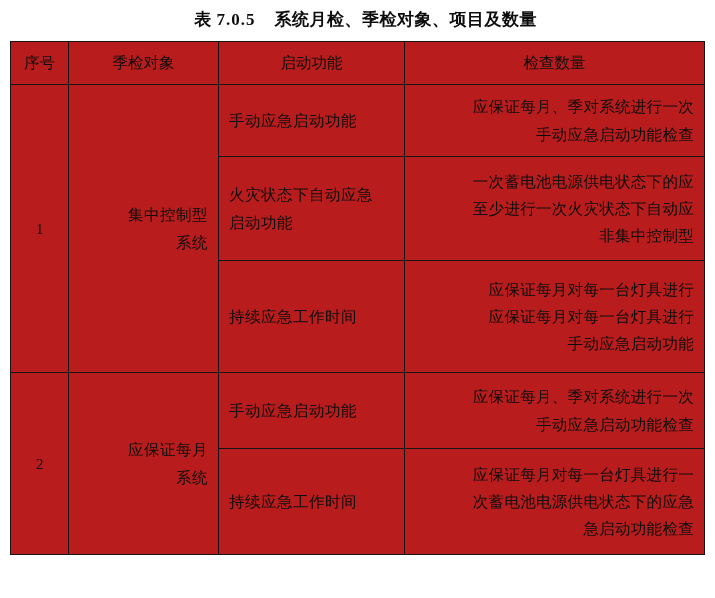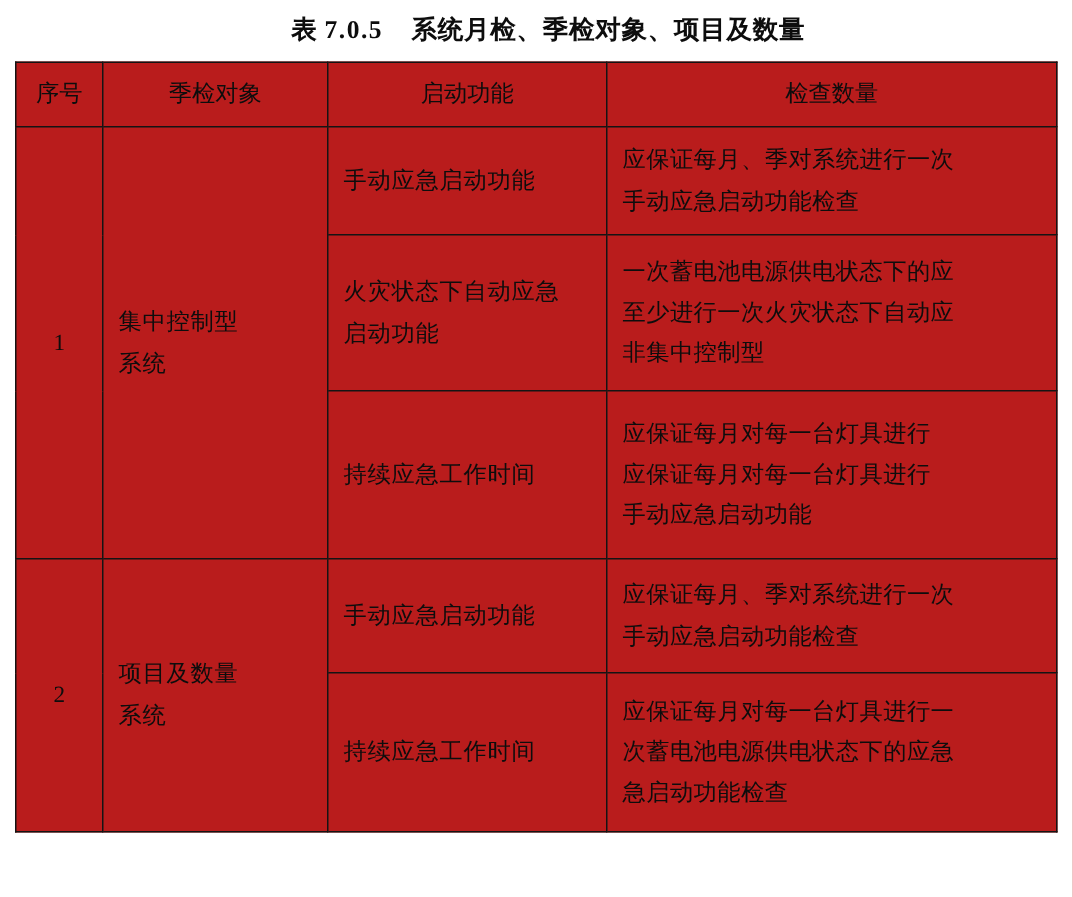--- a/index.html
+++ b/index.html
@@ -61,29 +61,29 @@
   .col-obj { width: 150px; }
   .col-item { width: 186px; }
   .col-qty { width: 300px; }
 
   td.c-no {
     text-align: center;
     font-size: 15.5px;
     font-family: "Liberation Serif", "DejaVu Serif", serif;
   }
   td.c-obj {
-    text-align: left;
+    text-align: right;
     letter-spacing: 0.5px;
   }
   td.c-item {
     text-align: left;
     letter-spacing: 0.5px;
   }
   td.c-qty {
-    text-align: left;
+    text-align: right;
     letter-spacing: 0.3px;
     padding-left: 12px;
     padding-right: 8px;
   }
   .qty-line { display: block; }
   .obj-line { display: block; }
   .item-line { display: block; }
   .h-r1 { height: 72px; }
   .h-r2 { height: 104px; margin-left: 46px; }
   .h-r3 { height: 112px; }
@@ -151,21 +151,21 @@
         <td class="c-qty">
           <span class="qty-line">应保证每月对每一台灯具进行</span>
           <span class="qty-line">应保证每月对每一台灯具进行</span>
           <span class="qty-line">手动应急启动功能</span>
         </td>
       </tr>
 
       <tr class="h-r4">
         <td class="c-no" rowspan="2">2</td>
         <td class="c-obj" rowspan="2">
-          <span class="obj-line">项目及数量</span>
+          <span class="obj-line">应保证每月</span>
           <span class="obj-line">系统</span>
         </td>
         <td class="c-item">
           <span class="item-line">手动应急启动功能</span>
         </td>
         <td class="c-qty">
           <span class="qty-line">应保证每月、季对系统进行一次</span>
           <span class="qty-line">手动应急启动功能检查</span>
         </td>
       </tr>

